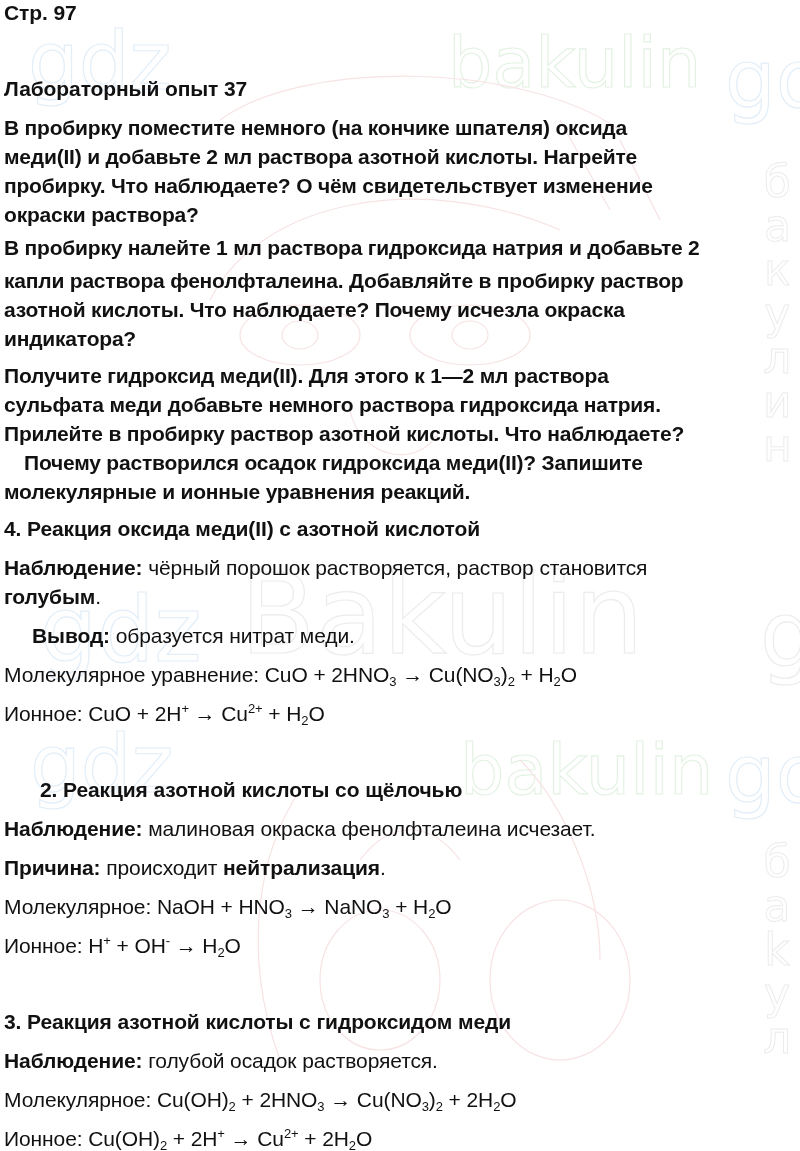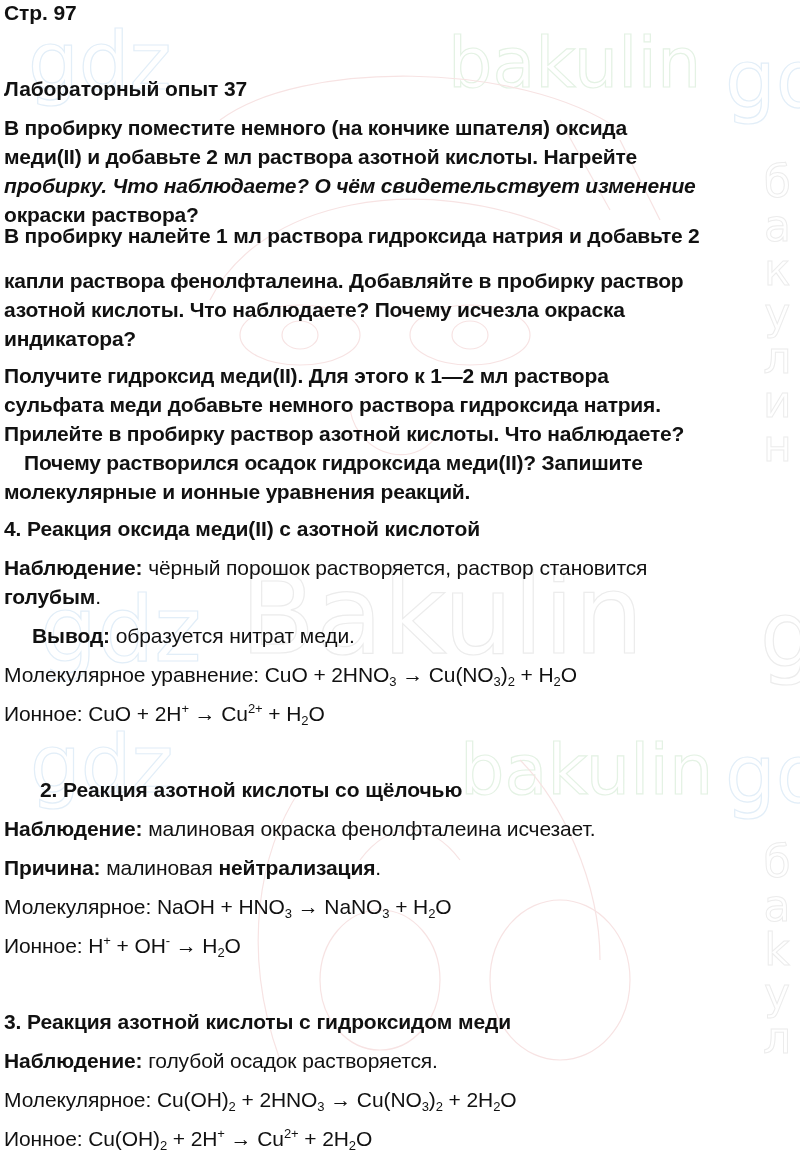--- a/index.html
+++ b/index.html
@@ -118,24 +118,24 @@
 </svg>
 
 <div class="content">
 
   <div class="line bold" style="top:1px; font-size:21px;">Стр. 97</div>
 
   <div class="line bold" style="top:77px;">Лабораторный опыт 37</div>
 
   <div class="line task" style="top:116px;">В пробирку поместите немного (на кончике шпателя) оксида</div>
   <div class="line task" style="top:145px;">меди(II) и добавьте 2 мл раствора азотной кислоты. Нагрейте</div>
-  <div class="line task" style="top:174px;font-style:italic;">пробирку. Что наблюдаете? О чём свидетельствует изменение</div>
+  <div class="line task" style="top:174px;">пробирку. Что наблюдаете? О чём свидетельствует изменение</div>
   <div class="line task" style="top:203px;">окраски раствора?</div>
 
-  <div class="line task" style="top:224px;">В пробирку налейте 1 мл раствора гидроксида натрия и добавьте 2</div>
+  <div class="line task" style="top:236px;">В пробирку налейте 1 мл раствора гидроксида натрия и добавьте 2</div>
   <div class="line task" style="top:269px;">капли раствора фенолфталеина. Добавляйте в пробирку раствор</div>
   <div class="line task" style="top:298px;">азотной кислоты. Что наблюдаете? Почему исчезла окраска</div>
   <div class="line task" style="top:327px;">индикатора?</div>
 
   <div class="line task" style="top:364px;">Получите гидроксид меди(II). Для этого к 1—2 мл раствора</div>
   <div class="line task" style="top:393px;">сульфата меди добавьте немного раствора гидроксида натрия.</div>
   <div class="line task" style="top:422px;">Прилейте в пробирку раствор азотной кислоты. Что наблюдаете?</div>
   <div class="line task" style="top:451px;margin-left:20px;">Почему растворился осадок гидроксида меди(II)? Запишите</div>
   <div class="line task" style="top:480px;">молекулярные и ионные уравнения реакций.</div>
 
@@ -154,21 +154,21 @@
   </div>
   <div class="line" style="top:702px;">
     <span>Ионное: </span><span>CuO + 2H</span><sup>+</sup><span> → </span><span>Cu</span><sup>2+</sup><span> + H</span><sub>2</sub><span>O</span>
   </div>
 
   <div class="line bold" style="top:778px;margin-left:36px;">2. Реакция азотной кислоты со щёлочью</div>
   <div class="line" style="top:817px;">
     <span class="bold">Наблюдение:</span><span> малиновая окраска фенолфталеина исчезает.</span>
   </div>
   <div class="line" style="top:856px;">
-    <span class="bold">Причина:</span><span> малиновая </span><span class="bold">нейтрализация</span><span>.</span>
+    <span class="bold">Причина:</span><span> происходит </span><span class="bold">нейтрализация</span><span>.</span>
   </div>
   <div class="line" style="top:895px;">
     <span>Молекулярное: </span><span>NaOH + HNO</span><sub>3</sub><span> → </span><span>NaNO</span><sub>3</sub><span> + H</span><sub>2</sub><span>O</span>
   </div>
   <div class="line" style="top:934px;">
     <span>Ионное: </span><span>H</span><sup>+</sup><span> + OH</span><sup>-</sup><span> → </span><span>H</span><sub>2</sub><span>O</span>
   </div>
 
   <div class="line bold" style="top:1010px;">3. Реакция азотной кислоты с гидроксидом меди</div>
   <div class="line" style="top:1049px;">

